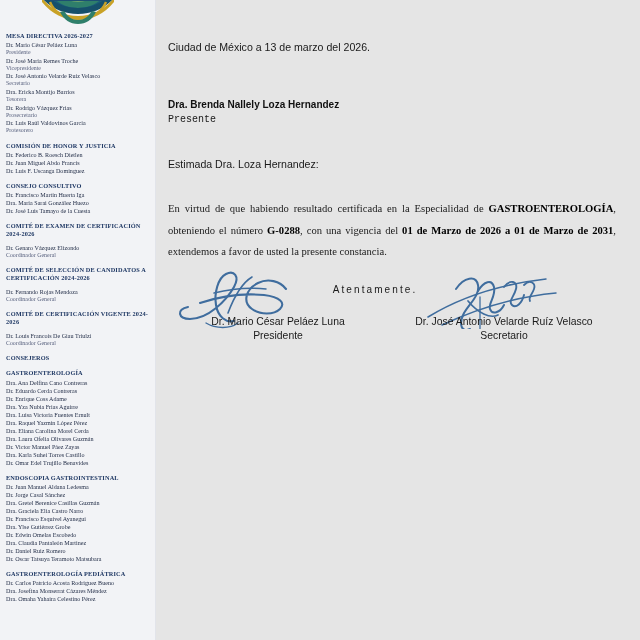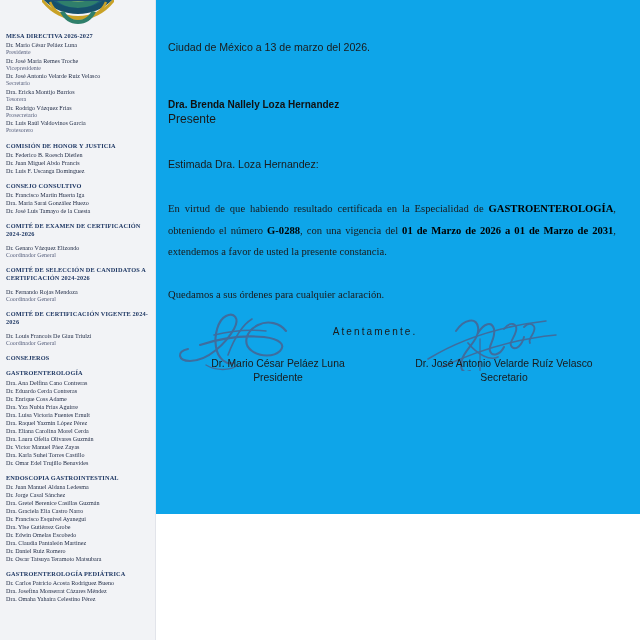--- a/index.html
+++ b/index.html
@@ -71,42 +71,43 @@
     font-size: 5.9px;
     line-height: 7.6px;
     color: #5b6480;
     white-space: nowrap;
   }
   .sb-gap { height: 4px; }
 
   
   .main {
     flex: 1 1 auto;
-    height: 514px;
-    background: #0ea5e9;
+    height: 640px;
+    background: #e5e5e5;
     padding: 40px 24px 0 12px;
     position: relative;
   }
   .doc-date {
     font-size: 10.6px;
     color: #1a1a1a;
     line-height: 15px;
     margin-bottom: 0;
   }
   .spacer-1 { height: 42px; }
   .addressee {
     font-size: 10px;
     font-weight: bold;
     color: #111111;
     line-height: 15px;
   }
   .addressee-sub {
-    font-size: 12px;
+    font-size: 10px;
     color: #1a1a1a;
     line-height: 15px;
+    font-family: Liberation Mono, monospace;
   }
   .spacer-2 { height: 30px; }
   .greeting {
     font-size: 10.6px;
     color: #1a1a1a;
     line-height: 15px;
   }
   .spacer-3 { height: 26px; }
   .para {
     font-size: 10.6px;
@@ -290,21 +291,20 @@
     <div class="spacer-2"></div>
 
     <div class="greeting">Estimada Dra. Loza Hernandez:</div>
 
     <div class="spacer-3"></div>
 
     <p class="para"><span>En virtud de que habiendo resultado certificada en la Especialidad de </span><b>GASTROENTEROLOGÍA</b><span>, obteniendo el número </span><b>G-0288</b><span>, con una vigencia del </span><b>01 de Marzo de 2026 a 01 de Marzo de 2031</b><span>, extendemos a favor de usted la presente constancia.</span></p>
 
 
 
-    <p class="para">Quedamos a sus órdenes para cualquier aclaración.</p>
 
     <div class="atentamente">Atentamente.</div>
 
     <div class="sig-row">
 
       <div class="sig-block">
         <div class="sig-art">
           <svg viewBox="0 0 220 62" width="220" height="62">
             <g fill="none" stroke="#3f6d9e" stroke-linecap="round">
               <path d="M20 40 C8 42 10 52 22 52 C40 52 58 34 66 20 C72 9 66 3 58 7 C50 11 46 26 48 38 C50 50 58 56 66 54" stroke-width="2.1"></path>

